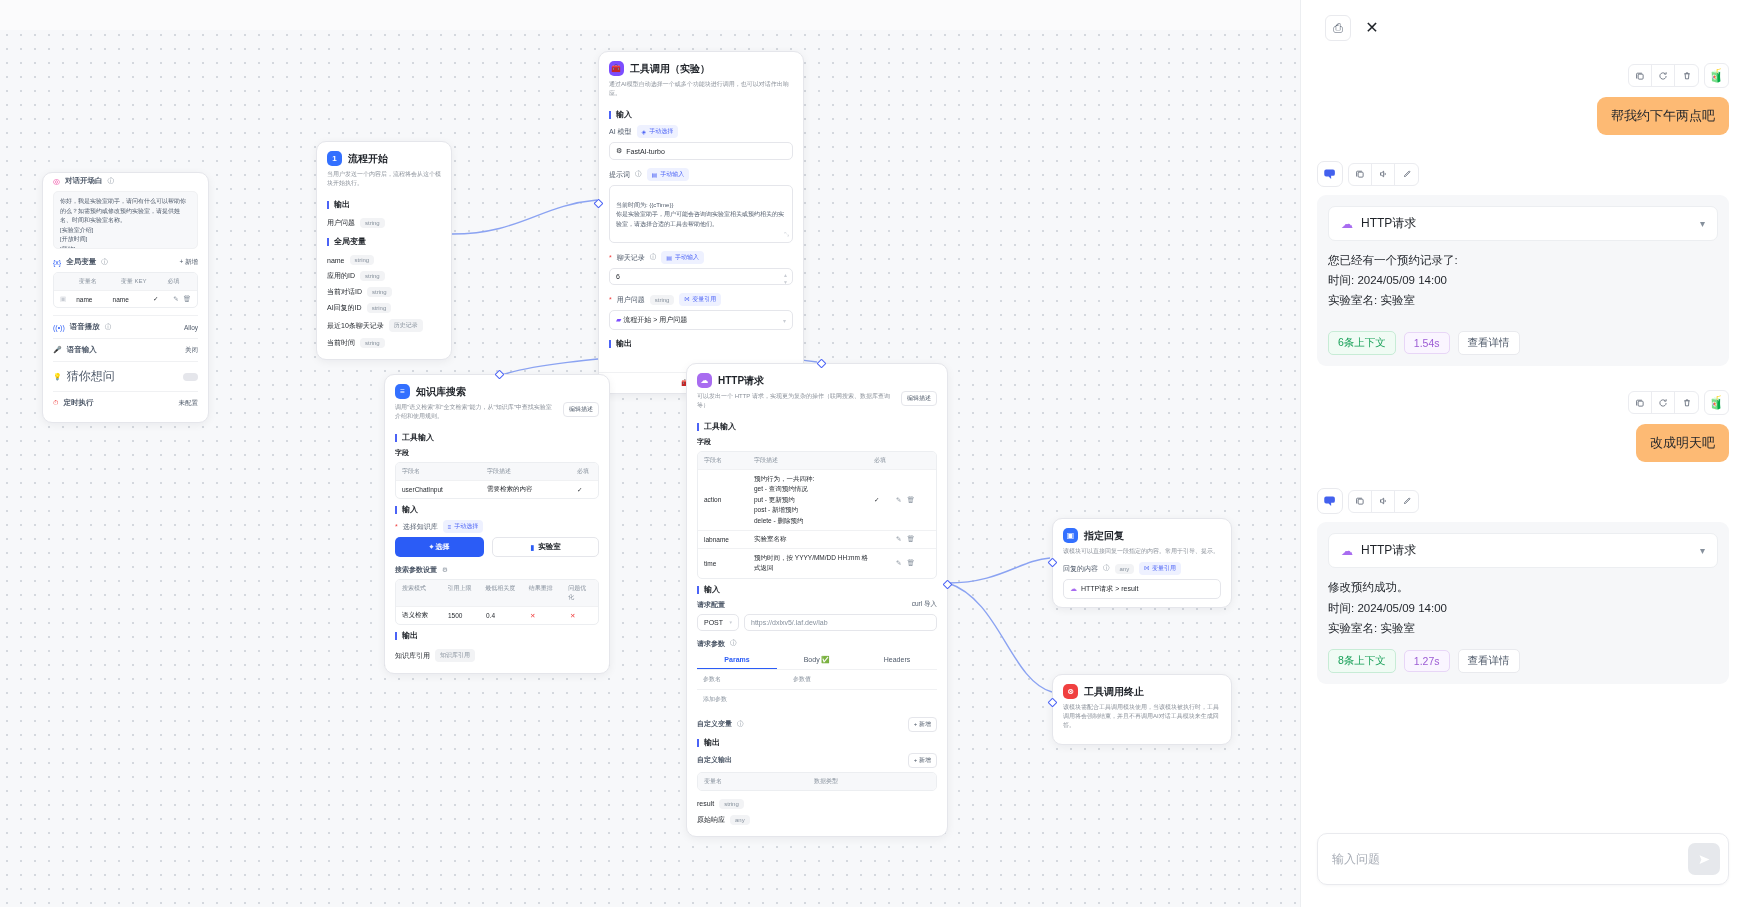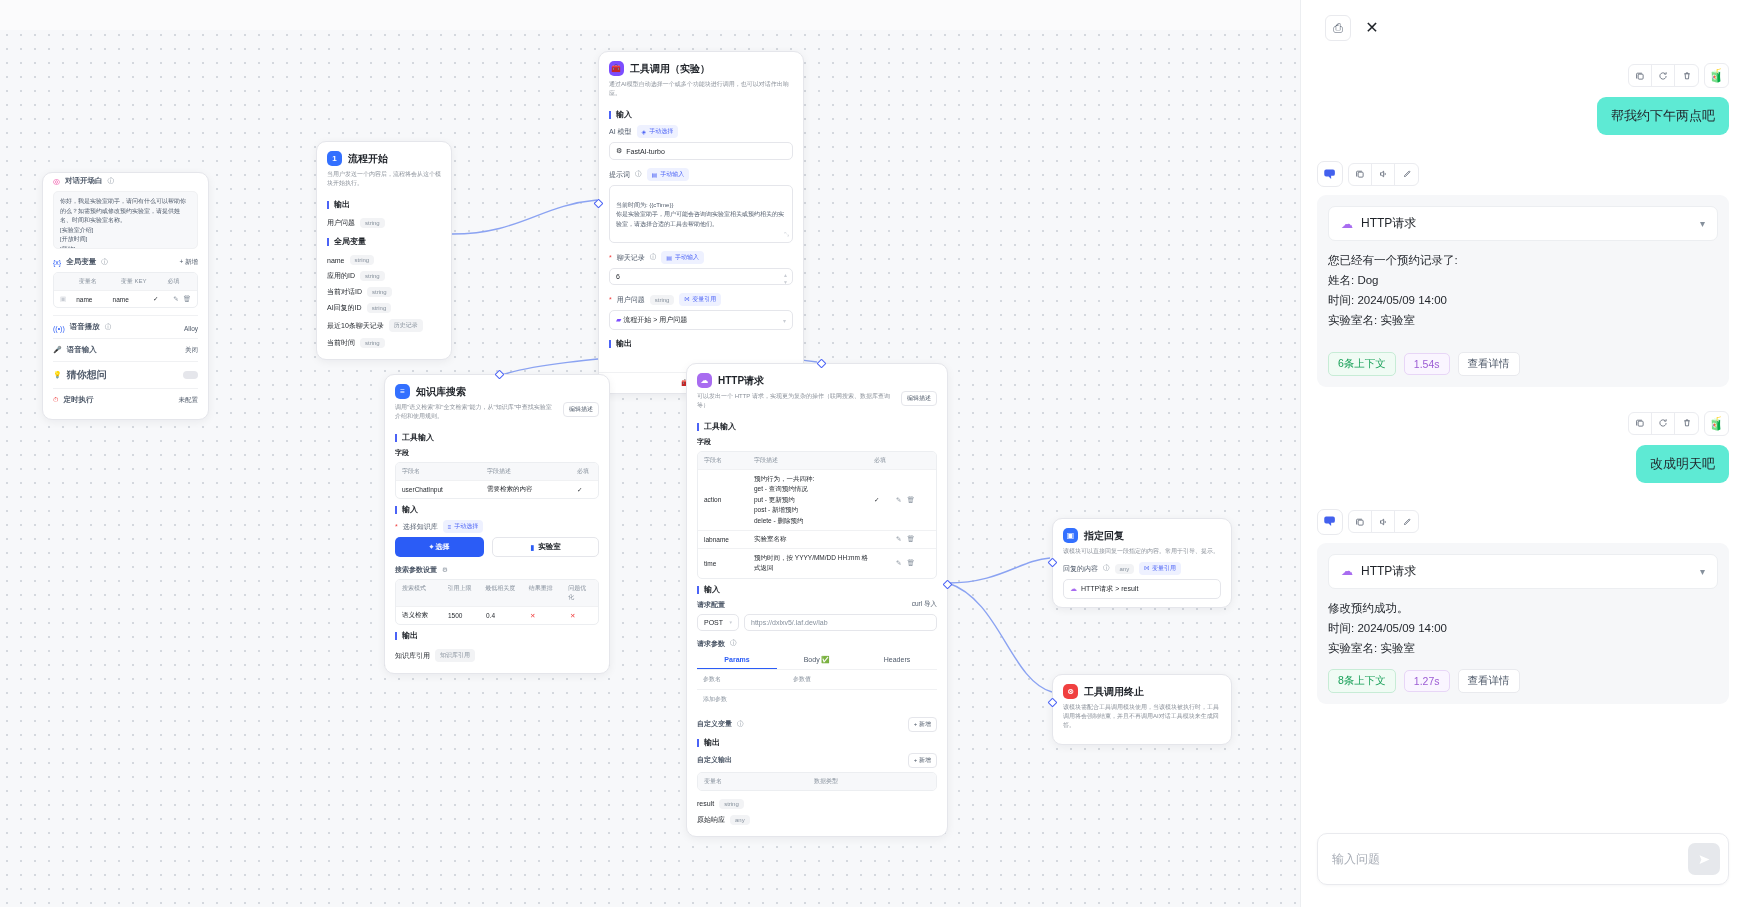--- a/index.html
+++ b/index.html
@@ -64,21 +64,21 @@
            display:flex;align-items:center;justify-content:center;margin-left:8px;}
   .hd-btn.plain{ border:none; }
   #chat{ flex:1; overflow:hidden; padding:0 16px; display:flex; flex-direction:column; }
   .msg-user{ display:flex; flex-direction:column; align-items:flex-end; }
   .act-bar{ display:flex; border:1px solid #ebecf0; border-radius:6px; overflow:hidden; background:#fff; }
   .act-bar .ab{ width:23px;height:21px;display:flex;align-items:center;justify-content:center;
                 border-right:1px solid #ebecf0; }
   .act-bar .ab:last-child{border-right:none;}
   .avatar-btn{ width:25px;height:25px;border:1px solid #ebecf0;border-radius:6px;background:#fff;
                display:flex;align-items:center;justify-content:center;margin-left:5px;font-size:13px;}
-  .bubble-user{ background:#5eead4; color:#1f2329; border-radius:9px; padding:10px 14px; font-size:13px;
+  .bubble-user{ background:#fdba74; color:#1f2329; border-radius:9px; padding:10px 14px; font-size:13px;
                 margin-top:9px; max-width:330px; }
   .msg-ai{ display:flex; flex-direction:column; align-items:flex-start; }
   .ai-row{ display:flex; align-items:center; gap:5px; }
   .ai-avatar{ width:26px;height:26px;border-radius:7px;border:1px solid #e9eaee;background:#fff;
               display:flex;align-items:center;justify-content:center;}
   .ai-card{ background:#f6f7f9; border-radius:9px; padding:11px; margin-top:8px; width:100%; }
   .http-chip{ background:#fff; border:1px solid #eceef1; border-radius:7px; padding:8px 12px;
               display:flex; align-items:center; gap:8px; font-size:12px; font-weight:500; }
   .ai-text{ font-size:11.5px; line-height:1.75; color:#1f2329; margin-top:9px; }
   .badges{ display:flex; gap:8px; margin-top:11px; align-items:center;}
@@ -136,36 +136,36 @@
         <div class="td">
           <span style="width:20px;color:#c9cdd4;">▣</span>
           <span style="width:45px;">name</span>
           <span style="width:50px;">name</span>
           <span style="width:25px;">✓</span>
           <span style="color:#86909c;">✎</span>
           <span style="color:#86909c;margin-left:4px;">🗑</span>
         </div>
       </div>
       <div class="divline" style="margin-top:7px;"></div>
-      <div class="row" style="padding:6px 0;align-items:flex-end;">
+      <div class="row" style="padding:6px 0;">
         <span style="color:#2b5cf6;font-size:7px;">((•))</span>
         <span class="lbl" style="font-weight:700;font-size:7.5px;">语音播放</span>
         <span class="lbl-sm">ⓘ</span>
         <span style="margin-left:auto;font-size:6.5px;color:#4e5969;">Alloy</span>
       </div>
       <div class="divline"></div>
       <div class="row" style="padding:6px 0;">
         <span style="color:#f5822b;font-size:7px;">🎤</span>
         <span class="lbl" style="font-weight:700;font-size:7.5px;">语音输入</span>
         <span style="margin-left:auto;font-size:6.5px;color:#4e5969;">关闭</span>
       </div>
       <div class="divline"></div>
       <div class="row" style="padding:6px 0;">
         <span style="color:#2b5cf6;font-size:7px;">💡</span>
-        <span class="lbl" style="font-weight:700;font-size:10px;">猜你想问</span>
+        <span class="lbl" style="font-weight:400;font-size:12px;">猜你想问</span>
         <span style="margin-left:auto;width:15px;height:8px;border-radius:5px;background:#e5e6eb;"></span>
       </div>
       <div class="divline"></div>
       <div class="row" style="padding:6px 0;">
         <span style="color:#f04040;font-size:7px;">⏱</span>
         <span class="lbl" style="font-weight:700;font-size:7.5px;">定时执行</span>
         <span style="margin-left:auto;font-size:6.5px;color:#4e5969;">未配置</span>
       </div>
     </div>
   </div>
@@ -581,21 +581,20 @@
         </div>
       </div>
       <div class="ai-card">
         <div class="http-chip">
           <span style="color:#a86cf0;font-size:12px;">☁</span>
           <span style="flex:1;">HTTP请求</span>
           <span style="color:#86909c;font-size:10px;">▾</span>
         </div>
         <div class="ai-text">
           <div>您已经有一个预约记录了:</div>
-          <div>姓名:  Dog</div>
           <div>时间: 2024/05/09 14:00</div>
           <div>实验室名: 实验室</div>
           <div style="height:10px;"></div>
         </div>
         <div class="badges">
           <span class="bdg ctx">6条上下文</span>
           <span class="bdg time">1.54s</span>
           <span class="bdg detail">查看详情</span>
         </div>
       </div>

